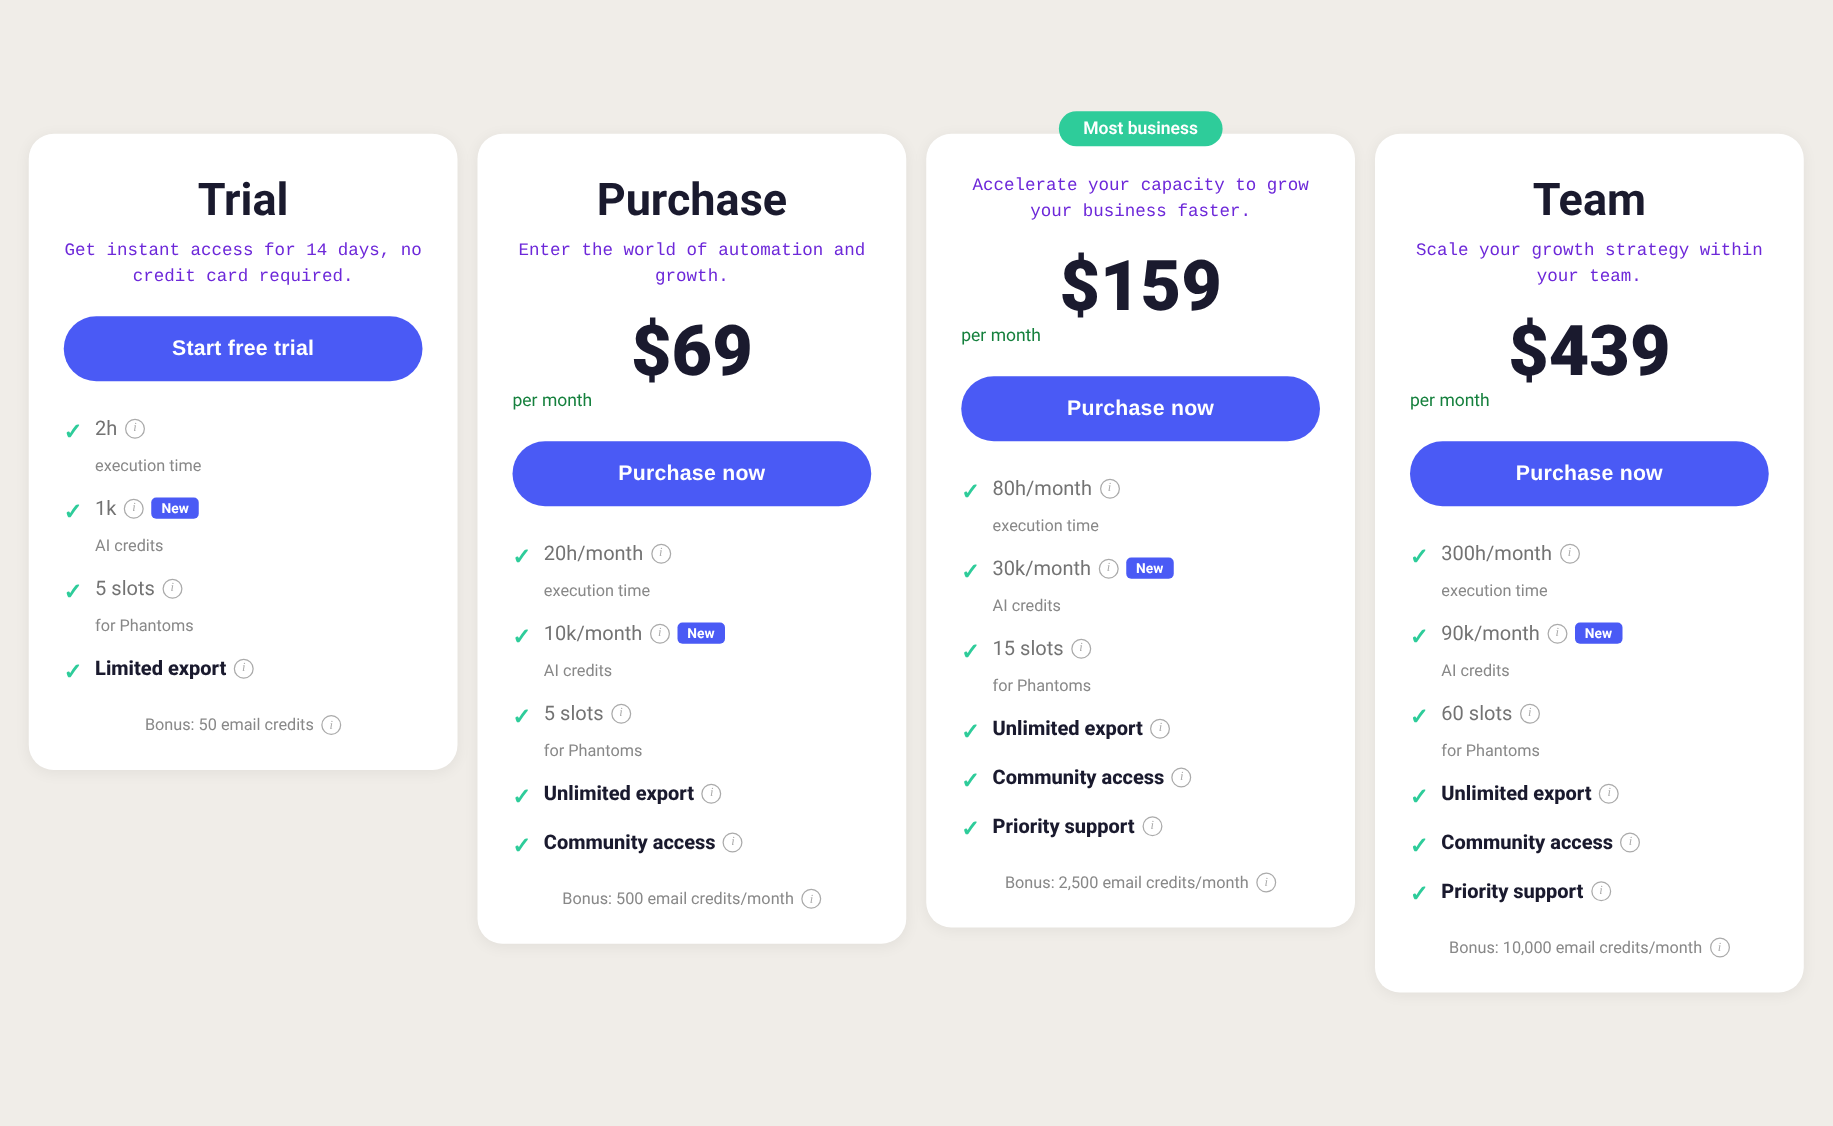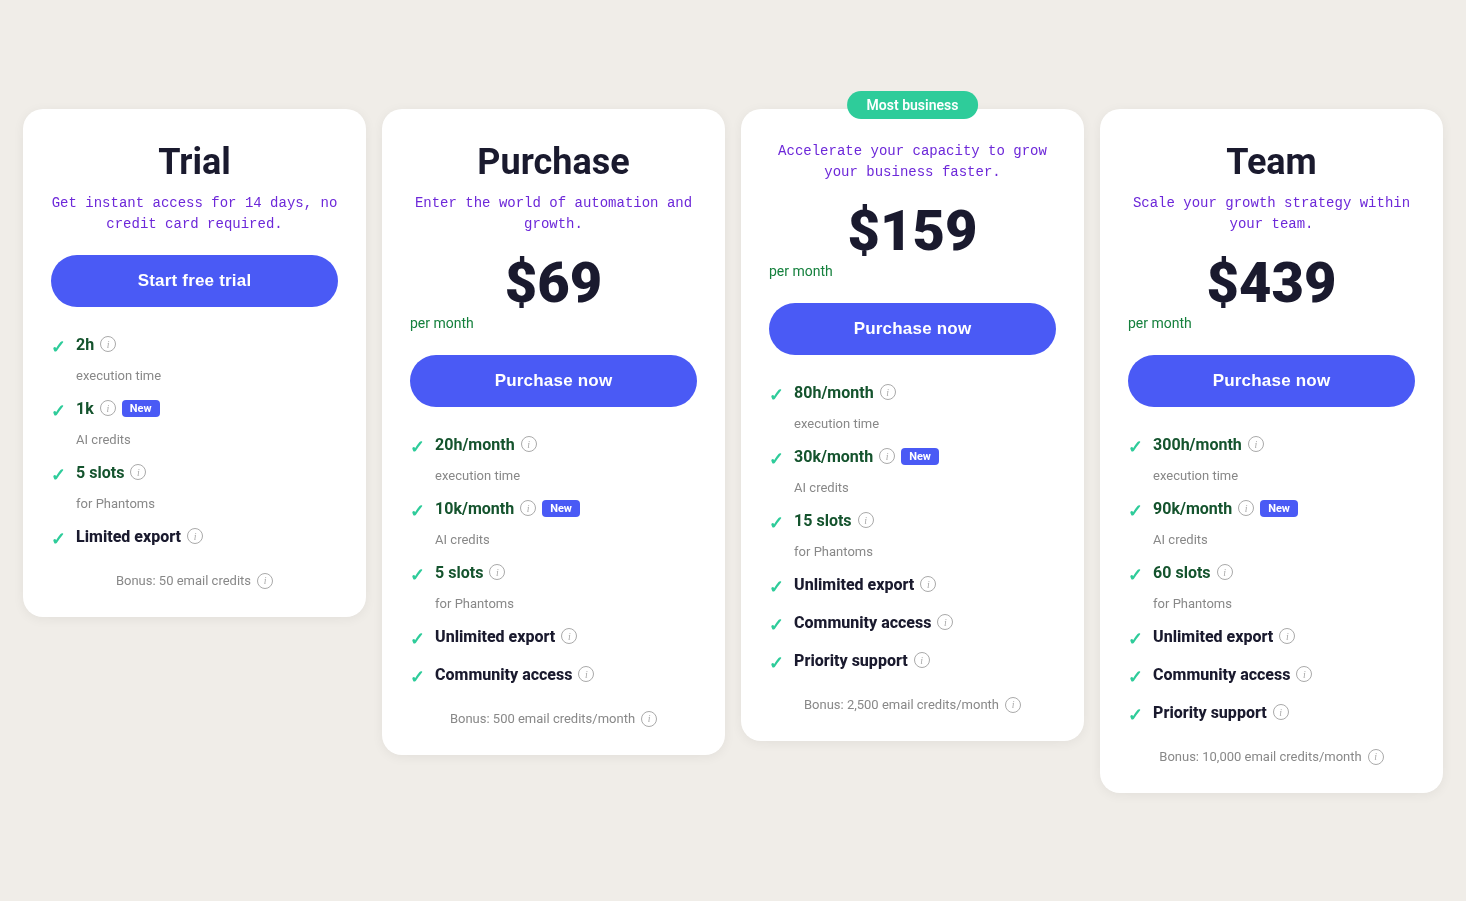--- a/index.html
+++ b/index.html
@@ -113,22 +113,22 @@
       gap: 1px;
     }
     .feature-main {
       display: flex;
       align-items: center;
       gap: 6px;
       flex-wrap: wrap;
     }
     .feature-title {
       font-size: 16px;
-      font-weight: 700;
-      color: #14532d;
+      font-weight: 400;
+      color: #737373;
     }
     .feature-title-bold {
       font-size: 16px;
       font-weight: 800;
       color: #1a1a2e;
     }
     .feature-sub {
       font-size: 13px;
       color: #888;
       margin-top: 13px;

